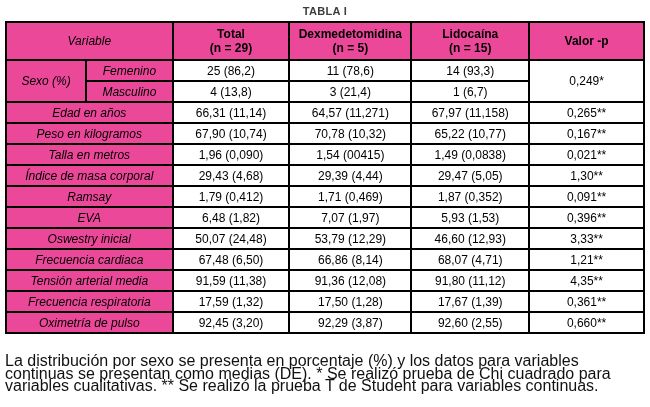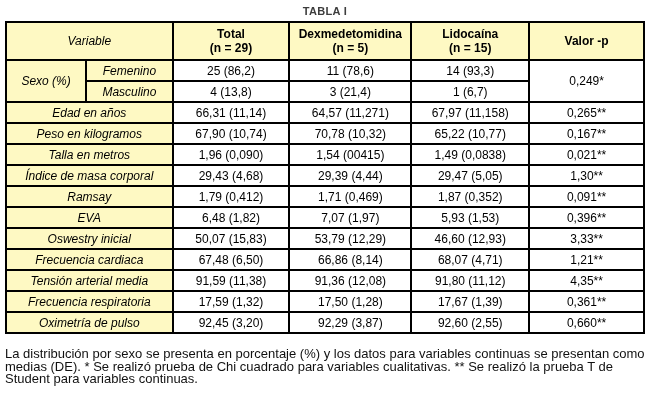--- a/index.html
+++ b/index.html
@@ -44,35 +44,35 @@
   }
   .col-v1 { width:79px; }
   .col-v2 { width:85px; }
   .col-total { width:115px; }
   .col-dex { width:120px; }
   .col-lido { width:116px; }
   .col-p { width:113px; }
   tr.hdr td, tr.hdr th { height:36px; }
   tr.data-row td { height:19px; }
   .gray {
-    background:#fef9c3;
+    background:#ec4899;
   }
   .var-label {
     font-style:italic;
     font-weight:normal;
   }
   .col-head {
     font-weight:bold;
     line-height:14px;
   }
   .value-cell { background:#ffffff; }
   .footnote {
-    font-size:13px;
+    font-size:16px;
     line-height:12.5px;
-    padding:14px 4px 0 5px;
+    padding:21px 4px 0 5px;
     color:#111;
     text-align:left;
   }
 </style>
 </head>
 <body>
 
 <div class="title-block">
   <div class="title-line1">TABLA I</div>
 </div>
@@ -157,21 +157,21 @@
   </tr>
   <tr class="data-row">
     <td colspan="2" class="gray var-label">EVA</td>
     <td class="value-cell">6,48 (1,82)</td>
     <td class="value-cell">7,07 (1,97)</td>
     <td class="value-cell">5,93 (1,53)</td>
     <td class="value-cell">0,396**</td>
   </tr>
   <tr class="data-row">
     <td colspan="2" class="gray var-label">Oswestry inicial</td>
-    <td class="value-cell">50,07 (15,83)</td>
+    <td class="value-cell">50,07 (24,48)</td>
     <td class="value-cell">53,79 (12,29)</td>
     <td class="value-cell">46,60 (12,93)</td>
     <td class="value-cell">3,33**</td>
   </tr>
   <tr class="data-row">
     <td colspan="2" class="gray var-label">Frecuencia cardiaca</td>
     <td class="value-cell">67,48 (6,50)</td>
     <td class="value-cell">66,86 (8,14)</td>
     <td class="value-cell">68,07 (4,71)</td>
     <td class="value-cell">1,21**</td>

